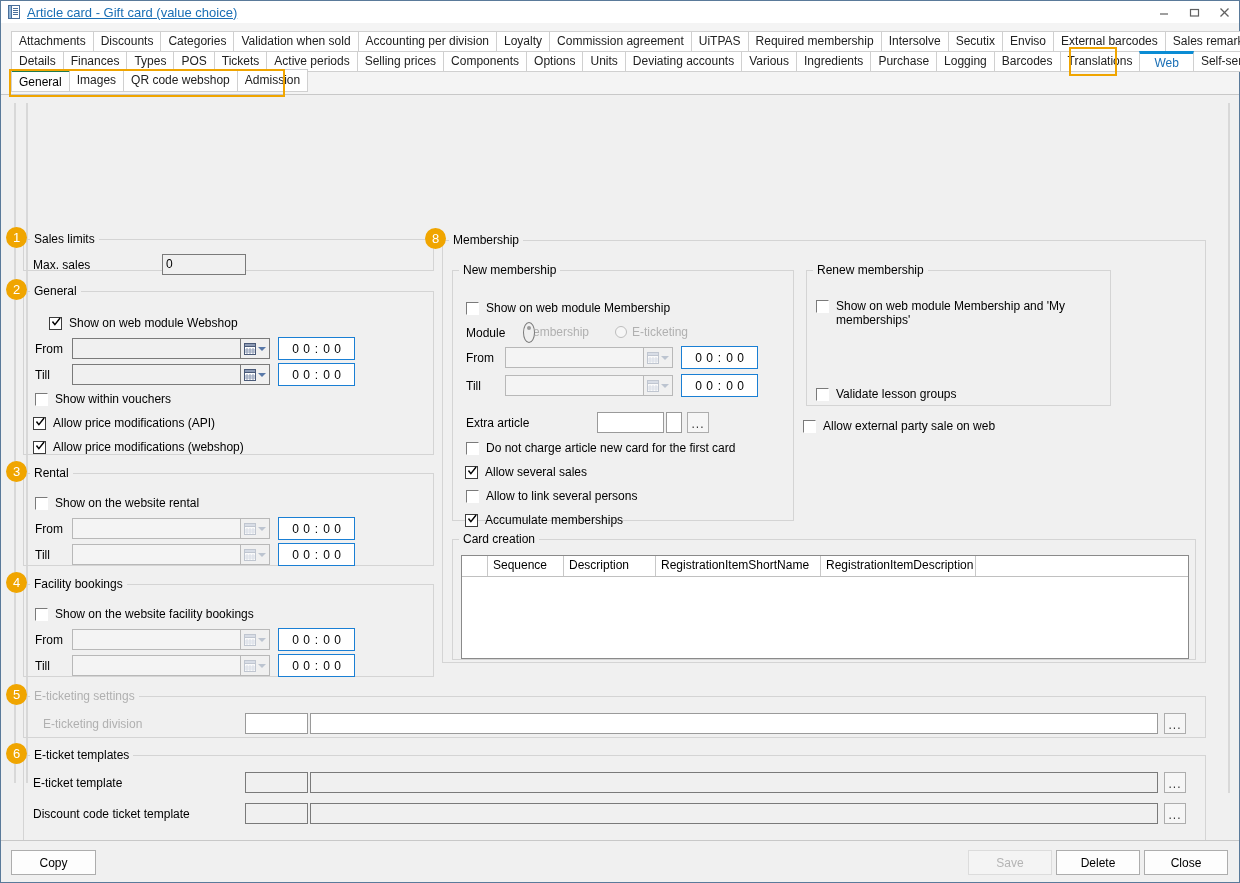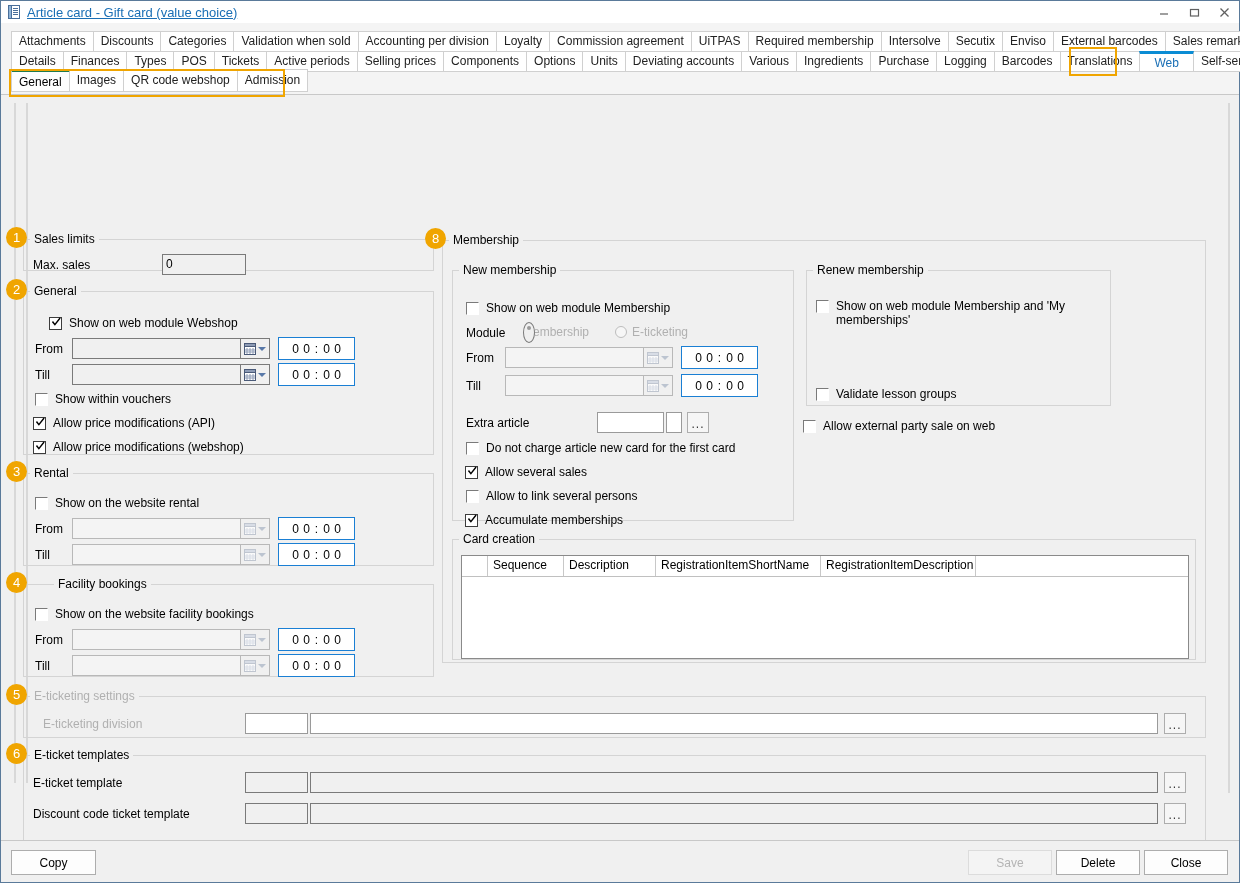--- a/index.html
+++ b/index.html
@@ -477,21 +477,21 @@
       <div class="timefield" style="left:254px; top:63px; width:77px;">
         <span class="t-d">0</span>
           <span class="t-d">0</span>
           <span class="t-c">:</span>
           <span class="t-d">0</span>
           <span class="t-d">0</span>
       </div>
     </fieldset>
 
     <div class="badge" style="left:5px; top:477px;">4</div>
-    <fieldset class="gb" style="left:22px; top:482px; width:411px; height:100px;padding-left:24px;">
+    <fieldset class="gb" style="left:22px; top:482px; width:411px; height:100px;">
       <legend>Facility bookings</legend>
       <div class="cbrow" style="left:11px; top:16px;">
         <span class="cb unchecked"></span>
         <span class="cbtext">Show on the website facility bookings</span>
       </div>
       <div class="lbl" style="left:11px; top:42px;">From</div>
       <div class="datefield disabled" style="left:48px; top:38px; width:198px;">
         <div class="dtext"></div>
         <div class="dbtn">
           <svg class="cal-glyph" viewBox="0 0 12 12">

